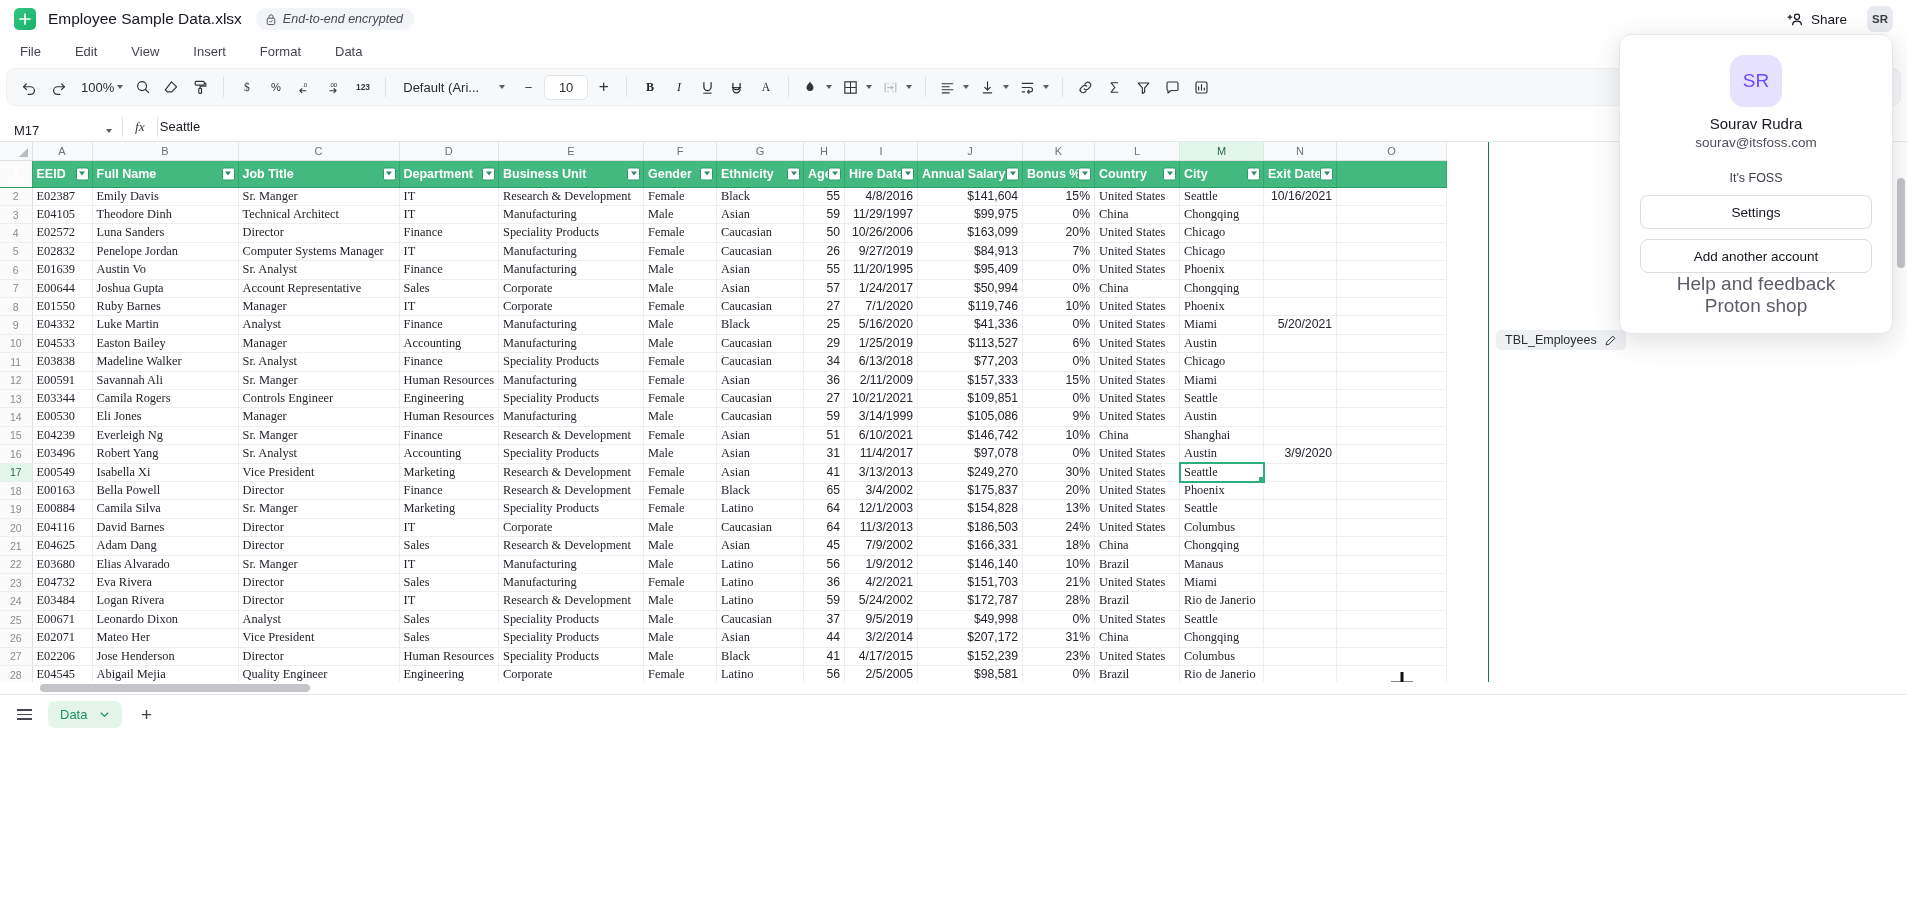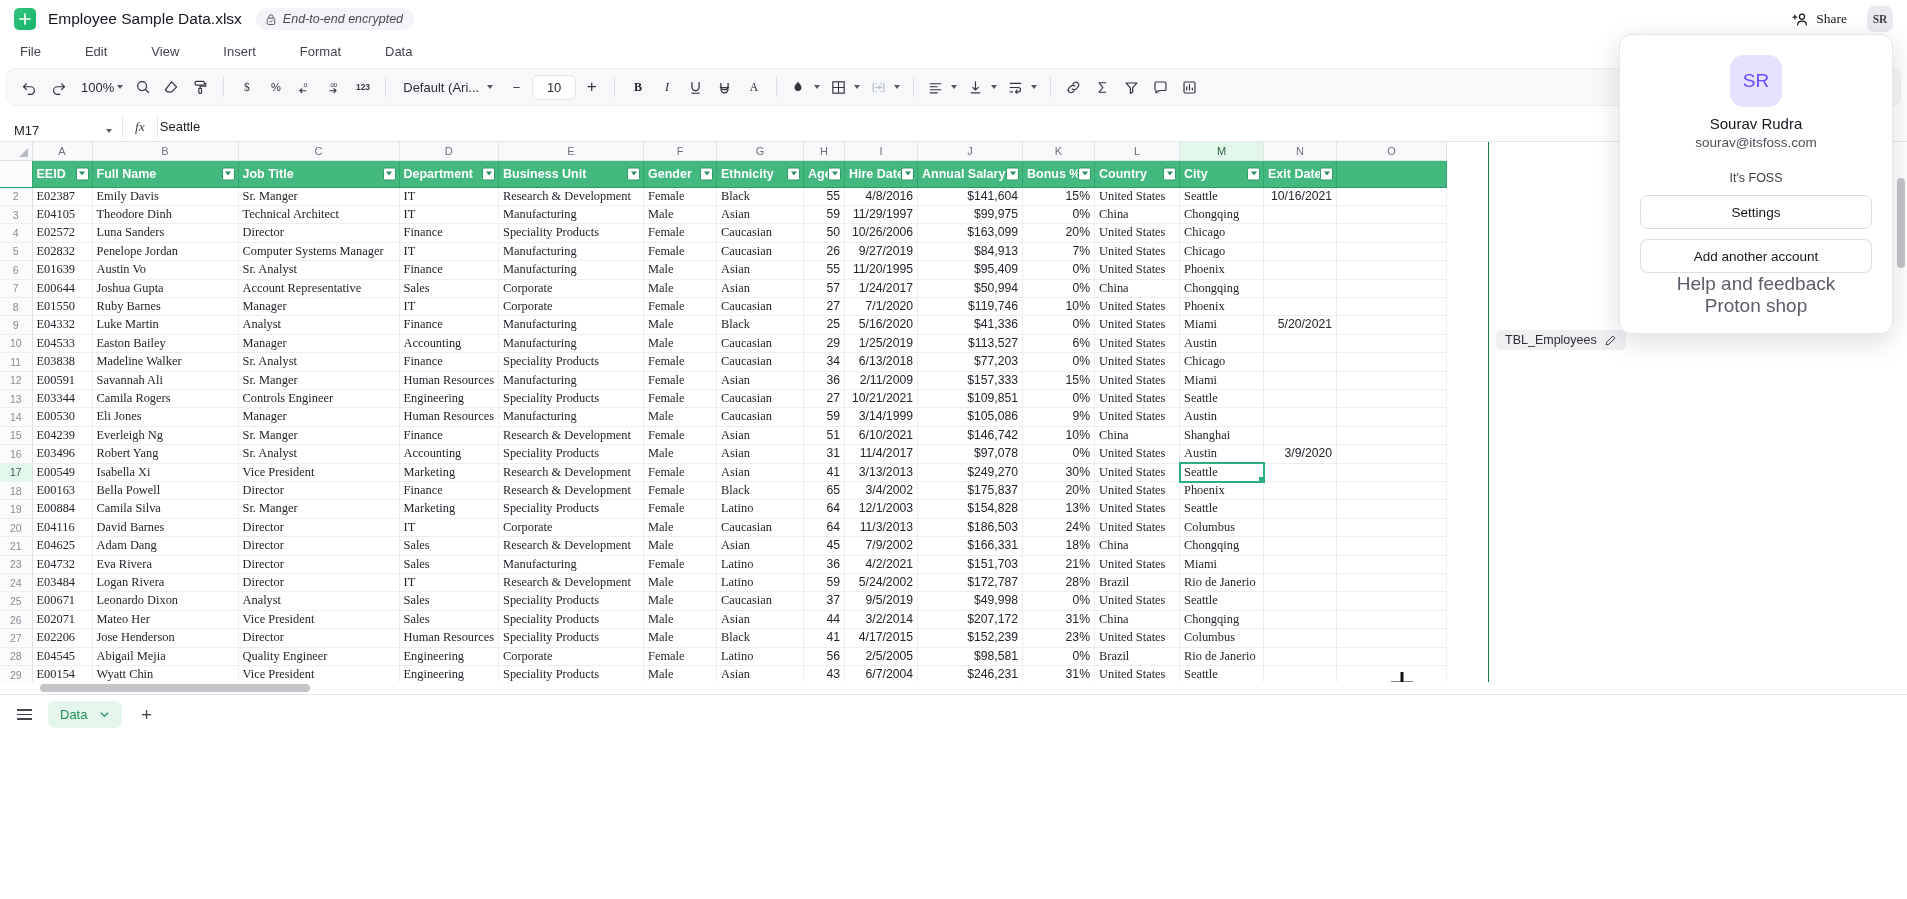--- a/index.html
+++ b/index.html
@@ -27,35 +27,35 @@
     white-space: nowrap;
   }
   .e2e-pill {
     margin-left: 14px; display: flex; align-items: center; gap: 6px;
     background: #f3f4f7; border-radius: 14px; padding: 4px 11px 4px 9px;
     font-size: 12.5px; color: #4b4b57; white-space: nowrap; font-style: italic;
   }
   .lock-ico { width: 12px; height: 13px; display:block; }
   .tb-right {
     position: absolute; right: 14px; top: 0; height: 38px;
-    display: flex; align-items: center; gap: 14px; font-family: Liberation Serif, serif;
+    display: flex; align-items: center; gap: 14px;
   }
   .share-btn {
     display: flex; align-items: center; gap: 7px; font-size: 13.5px;
     color: #16161e; background: none; border: none; cursor: pointer;
     padding: 5px 6px; border-radius: 6px;
   }
   .avatar-sm {
     width: 26px; height: 26px; border-radius: 7px; background: #e9eaef;
     color: #3d3d47; font-size: 11.5px; font-weight: 600;
     display: flex; align-items: center; justify-content: center; cursor: pointer;
   }
   
   .menubar {
-    height: 26px; display: flex; align-items: center; padding-left: 8px; gap: 20px;
+    height: 26px; display: flex; align-items: center; padding-left: 8px; gap: 10px;
     background: #fff;
   }
   .menu-item {
     font-size: 13px; color: #44444f; padding: 3px 12px; border-radius: 5px;
     cursor: pointer;
   }
   
   .toolbar {
     margin: 4px 6px 0 6px;
     height: 38px; border-radius: 9px; background: #f6f8f9;
@@ -66,21 +66,21 @@
     width: 27px; height: 27px; display: flex; align-items: center; justify-content: center;
     border-radius: 6px; cursor: pointer; color: #34343d; font-size: 13px; flex: none;
   }
   .tb-btn svg { display: block; }
   .zoom-ctl {
     display: flex; align-items: center; gap: 3px; padding: 0 4px 0 7px;
     font-size: 13px; color: #2a2a33; cursor: pointer; height: 27px; border-radius: 6px;
   }
   .tb-sep { width: 1px; height: 20px; background: #dde0e4; margin: 0 7px; flex: none; }
   .font-sel {
-    display: flex; align-items: center; gap: 8px; font-size: 13px; color: #2a2a33;
+    display: flex; align-items: center; gap: 20px; font-size: 13px; color: #2a2a33;
     padding: 0 8px; height: 27px; border-radius: 6px; cursor: pointer; white-space: nowrap;
   }
   .fsize-box {
     width: 44px; height: 25px; background: #fff; border: 1px solid #e2e5e8; border-radius: 6px;
     display: flex; align-items: center; justify-content: center; font-size: 13px; color: #2a2a33;
     cursor: text;
   }
   .caret { width: 0; height: 0; border-left: 3.5px solid transparent; border-right: 3.5px solid transparent; border-top: 4.5px solid #5a5a63; display:block; }
   .tb-split { display: flex; align-items: center; }
   .tb-split .tb-btn { width: 24px; }
@@ -883,20 +883,38 @@
           <td class="cell num">45</td>
           <td class="cell num">7/9/2002</td>
           <td class="cell num">$166,331</td>
           <td class="cell num">18%</td>
           <td class="cell">China</td>
           <td class="cell">Chongqing</td>
           <td class="cell num"></td>
           <td class="blankcol"></td>
         </tr>
         <tr>
+          <td class="rowhead">22</td>
+          <td class="cell">E03680</td>
+          <td class="cell">Elias Alvarado</td>
+          <td class="cell">Sr. Manger</td>
+          <td class="cell">IT</td>
+          <td class="cell">Manufacturing</td>
+          <td class="cell">Male</td>
+          <td class="cell">Latino</td>
+          <td class="cell num">56</td>
+          <td class="cell num">1/9/2012</td>
+          <td class="cell num">$146,140</td>
+          <td class="cell num">10%</td>
+          <td class="cell">Brazil</td>
+          <td class="cell">Manaus</td>
+          <td class="cell num"></td>
+          <td class="blankcol"></td>
+        </tr>
+        <tr>
           <td class="rowhead">23</td>
           <td class="cell">E04732</td>
           <td class="cell">Eva Rivera</td>
           <td class="cell">Director</td>
           <td class="cell">Sales</td>
           <td class="cell">Manufacturing</td>
           <td class="cell">Female</td>
           <td class="cell">Latino</td>
           <td class="cell num">36</td>
           <td class="cell num">4/2/2021</td>

